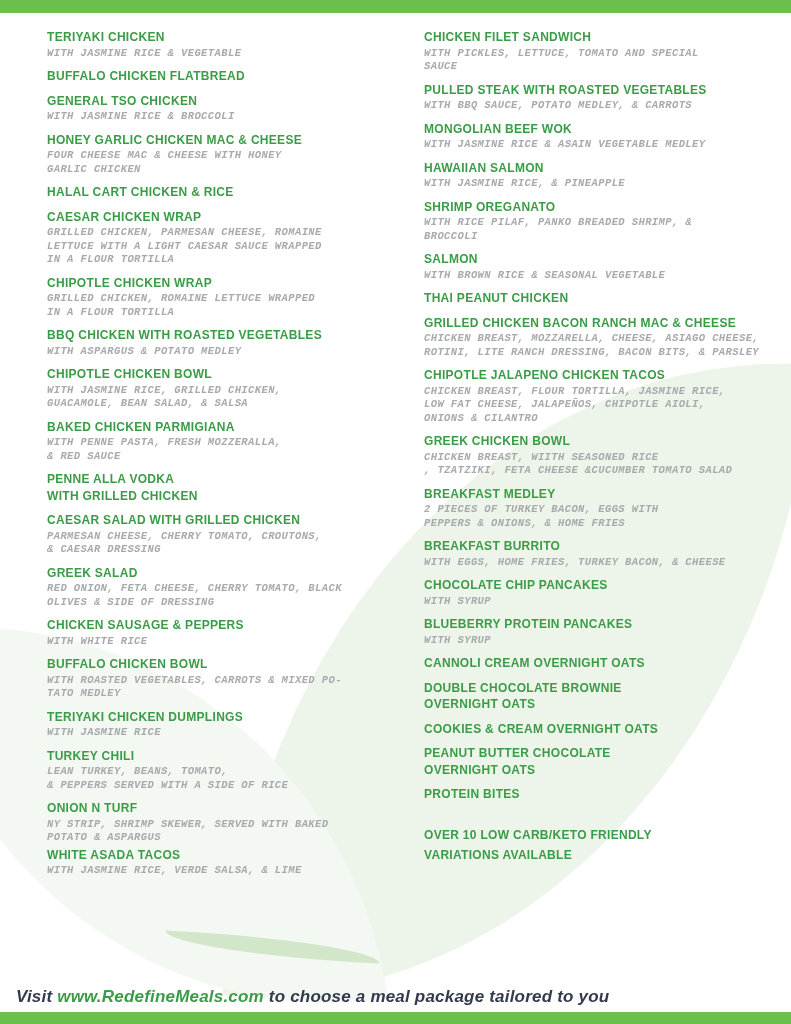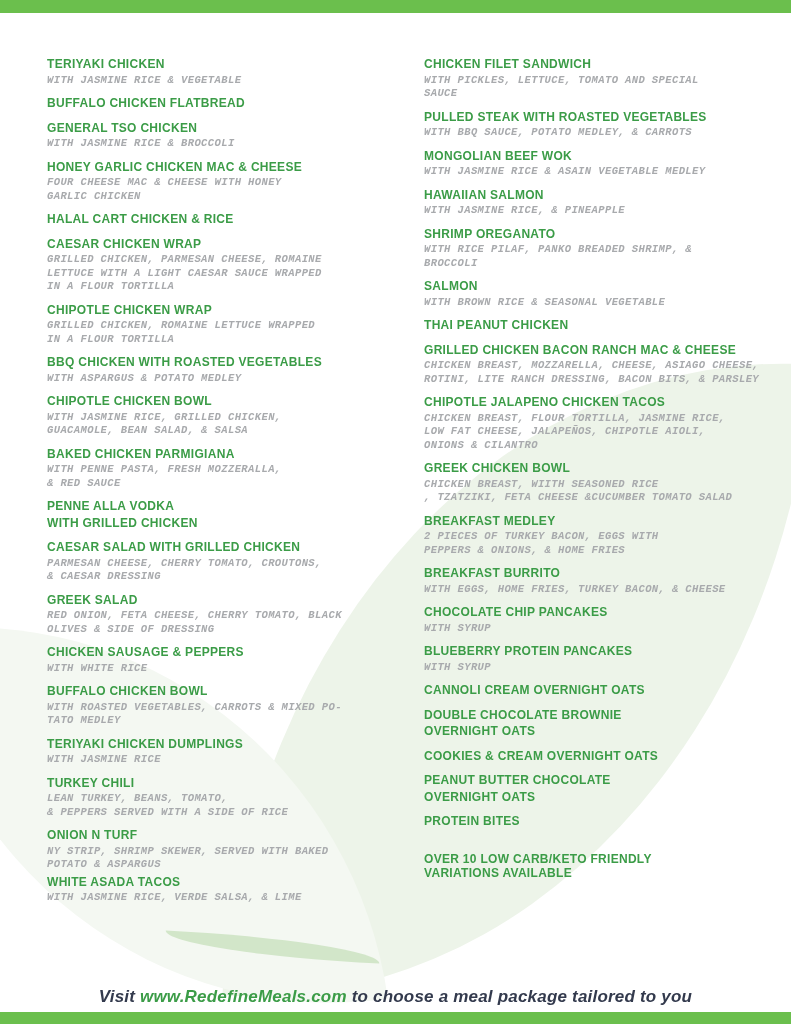--- a/index.html
+++ b/index.html
@@ -9,32 +9,32 @@
   .bar.top{top:0;height:13px;}
   .bar.bottom{bottom:0;height:12px;}
   .leaf{position:absolute;z-index:0;}
   .leaf1{left:245px;top:345px;width:545px;height:670px;background:var(--leaf1,#edf4e9);
          border-radius:100% 0 100% 0;transform:rotate(4deg);}
   .leaf2{left:-60px;top:600px;width:420px;height:430px;background:var(--leaf2,#f4f8f2);
          border-radius:0 100% 0 100%;transform:rotate(-8deg);z-index:0;}
   .swoosh{position:absolute;left:165px;top:936px;width:215px;height:22px;
           background:var(--swoosh,#d2e6c9);border-radius:0 100% 0 100%;
           transform:rotate(3deg);z-index:1;}
-  .col{position:absolute;top:56px;z-index:2;}
+  .col{position:absolute;top:29px;z-index:2;}
   .col-left{left:47px;width:365px;}
   .col-right{left:424px;width:340px;}
   .item{margin-bottom:8px;}
   .item.tight{margin-top:-6px;}
   .item-name{font-size:12px;font-weight:bold;letter-spacing:0.3px;line-height:16.5px;
              color:var(--green,#3b9c47);white-space:pre-line;}
   .item-desc{font-size:10.5px;font-weight:bold;font-style:italic;letter-spacing:0.4px;
              line-height:13.5px;color:var(--gray,#a8aaad);white-space:pre-line;margin-top:1px;font-family:Liberation Mono, monospace;}
-  .note{font-size:12px;font-weight:bold;letter-spacing:0.3px;line-height:14px;
+  .note{font-size:12px;font-weight:bold;letter-spacing:0.3px;line-height:20px;
         color:var(--green,#3b9c47);white-space:pre-line;margin-top:22px;}
-  .footer{position:absolute;left:0;right:0;bottom:17px;text-align:center;z-index:3;
+  .footer{position:absolute;left:16px;right:0;bottom:17px;z-index:3;
           font-size:17px;font-weight:bold;font-style:italic;letter-spacing:0.2px;
           color:var(--dark,#333a4d);white-space:pre-wrap;}
   .footer .f-link{color:var(--green,#3b9c47);cursor:pointer;}
 </style>
 </head>
 <body>
 
 <div class="page">
   <div class="bar top"></div>
 

